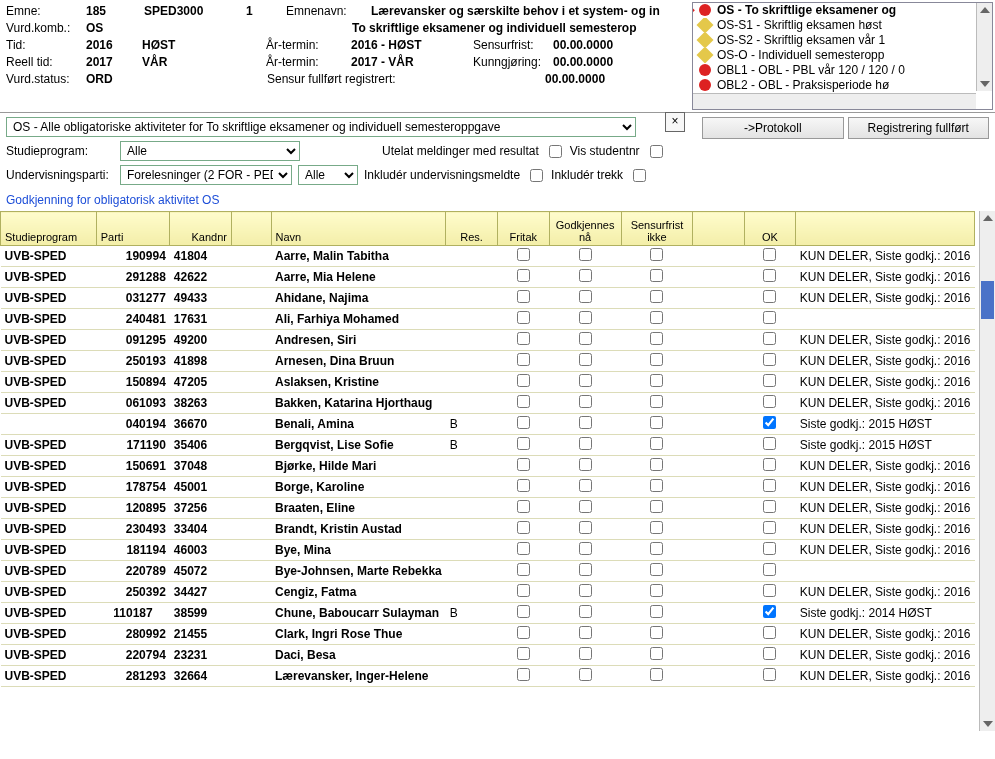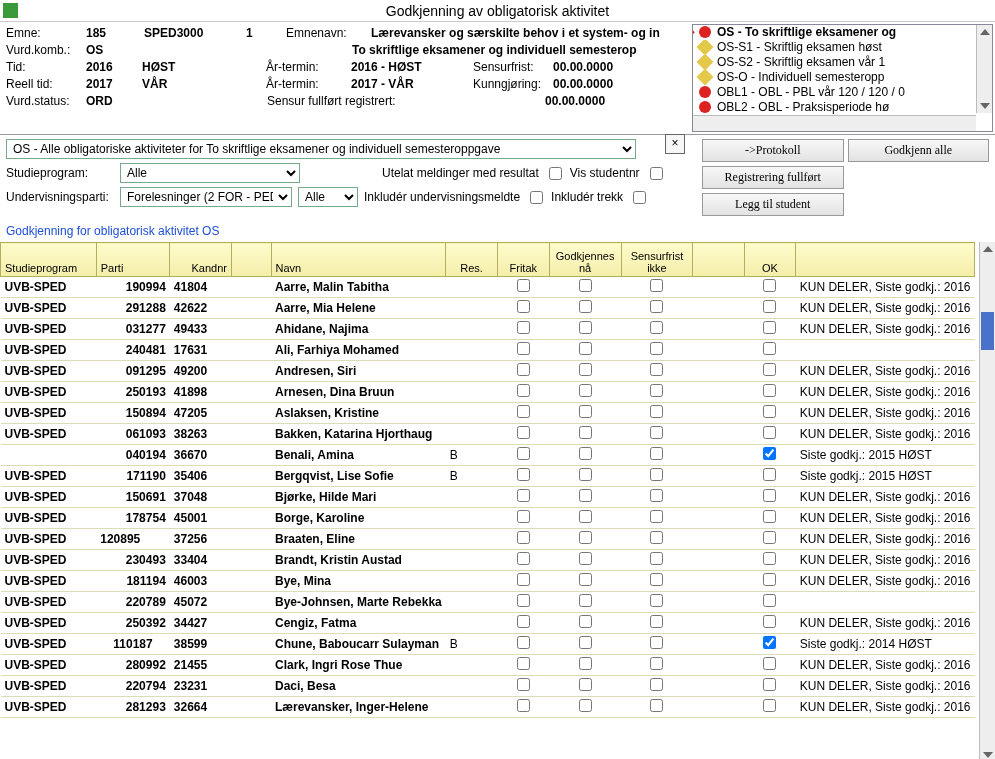--- a/index.html
+++ b/index.html
@@ -132,21 +132,20 @@
     gap:4px;
   }
   .btn {
     background:linear-gradient(#f7f7f7,#e3e3e3);
     border:1px solid #999;
     font-size:12px;
     padding:3px 4px;
     text-align:center;
     cursor:pointer;
     white-space:nowrap;
-    font-family:Liberation Serif, serif;
   }
   select, input[type=text] {
     font-family:inherit; font-size:12px;
     border:1px solid #7a8;
     padding:1px 2px;
     background:#fff;
   }
   .big-select {
     width:630px;
   }
@@ -220,24 +219,20 @@
     border-left:5px solid transparent;
     border-right:5px solid transparent;
   }
   .vscroll::before { top:4px; border-bottom:6px solid #666; }
   .vscroll::after  { bottom:4px; border-top:6px solid #666; }
 </style>
 </head>
 <body>
 
 <div class="window">
-  <div class="titlebar">
-    <span class="icon-left"></span>
-    <span>Godkjenning av obligatorisk aktivitet</span>
-  </div>
 
   <div class="header-area">
     <div class="header-left">
       <div class="hrow">
         <span class="hlabel">Emne:</span>
         <span class="hval" style="width:46px">185</span>
         <span class="hval" style="width:90px">SPED3000</span>
         <span class="hval" style="width:24px">1</span>
         <span class="col2l">Emnenavn:</span>
         <span class="hval">Lærevansker og særskilte behov i et system- og in</span>
@@ -315,24 +310,22 @@
           <option>Alle</option>
         </select>
         <span>Inkludér undervisningsmeldte</span>
         <input type="checkbox" class="chk" style="">
         <span>Inkludér trekk</span>
         <input type="checkbox" class="chk" style="">
       </div>
     </div>
     <div class="controls-right">
       <div class="btn">-&gt;Protokoll</div>
-      <div class="btn">Godkjenn alle</div>
       <div class="btn">Registrering fullført</div>
       <div></div>
-      <div class="btn">Legg til student</div>
     </div>
   </div>
 
   <div class="subheader-link">Godkjenning for obligatorisk aktivitet OS</div>
 
   <div class="table-wrap">
     <table class="grid">
       <colgroup>
         <col style="width:96px">
           <col style="width:74px">
@@ -527,21 +520,21 @@
             <td></td>
             <td class="center"><input type="checkbox" style=""></td>
             <td class="center"><input type="checkbox" style=""></td>
             <td class="center"><input type="checkbox" style=""></td>
             <td></td>
             <td class="center"><input type="checkbox" style=""></td>
             <td>KUN DELER, Siste godkj.: 2016</td>
           </tr>
           <tr>
             <td class="name">UVB-SPED</td>
-            <td class="name" style="text-align: left;">120895</td>
+            <td class="name" style="text-align: right;">120895</td>
             <td class="name">37256</td>
             <td></td>
             <td class="name">Braaten, Eline</td>
             <td></td>
             <td class="center"><input type="checkbox" style=""></td>
             <td class="center"><input type="checkbox" style=""></td>
             <td class="center"><input type="checkbox" style=""></td>
             <td></td>
             <td class="center"><input type="checkbox" style=""></td>
             <td>KUN DELER, Siste godkj.: 2016</td>

